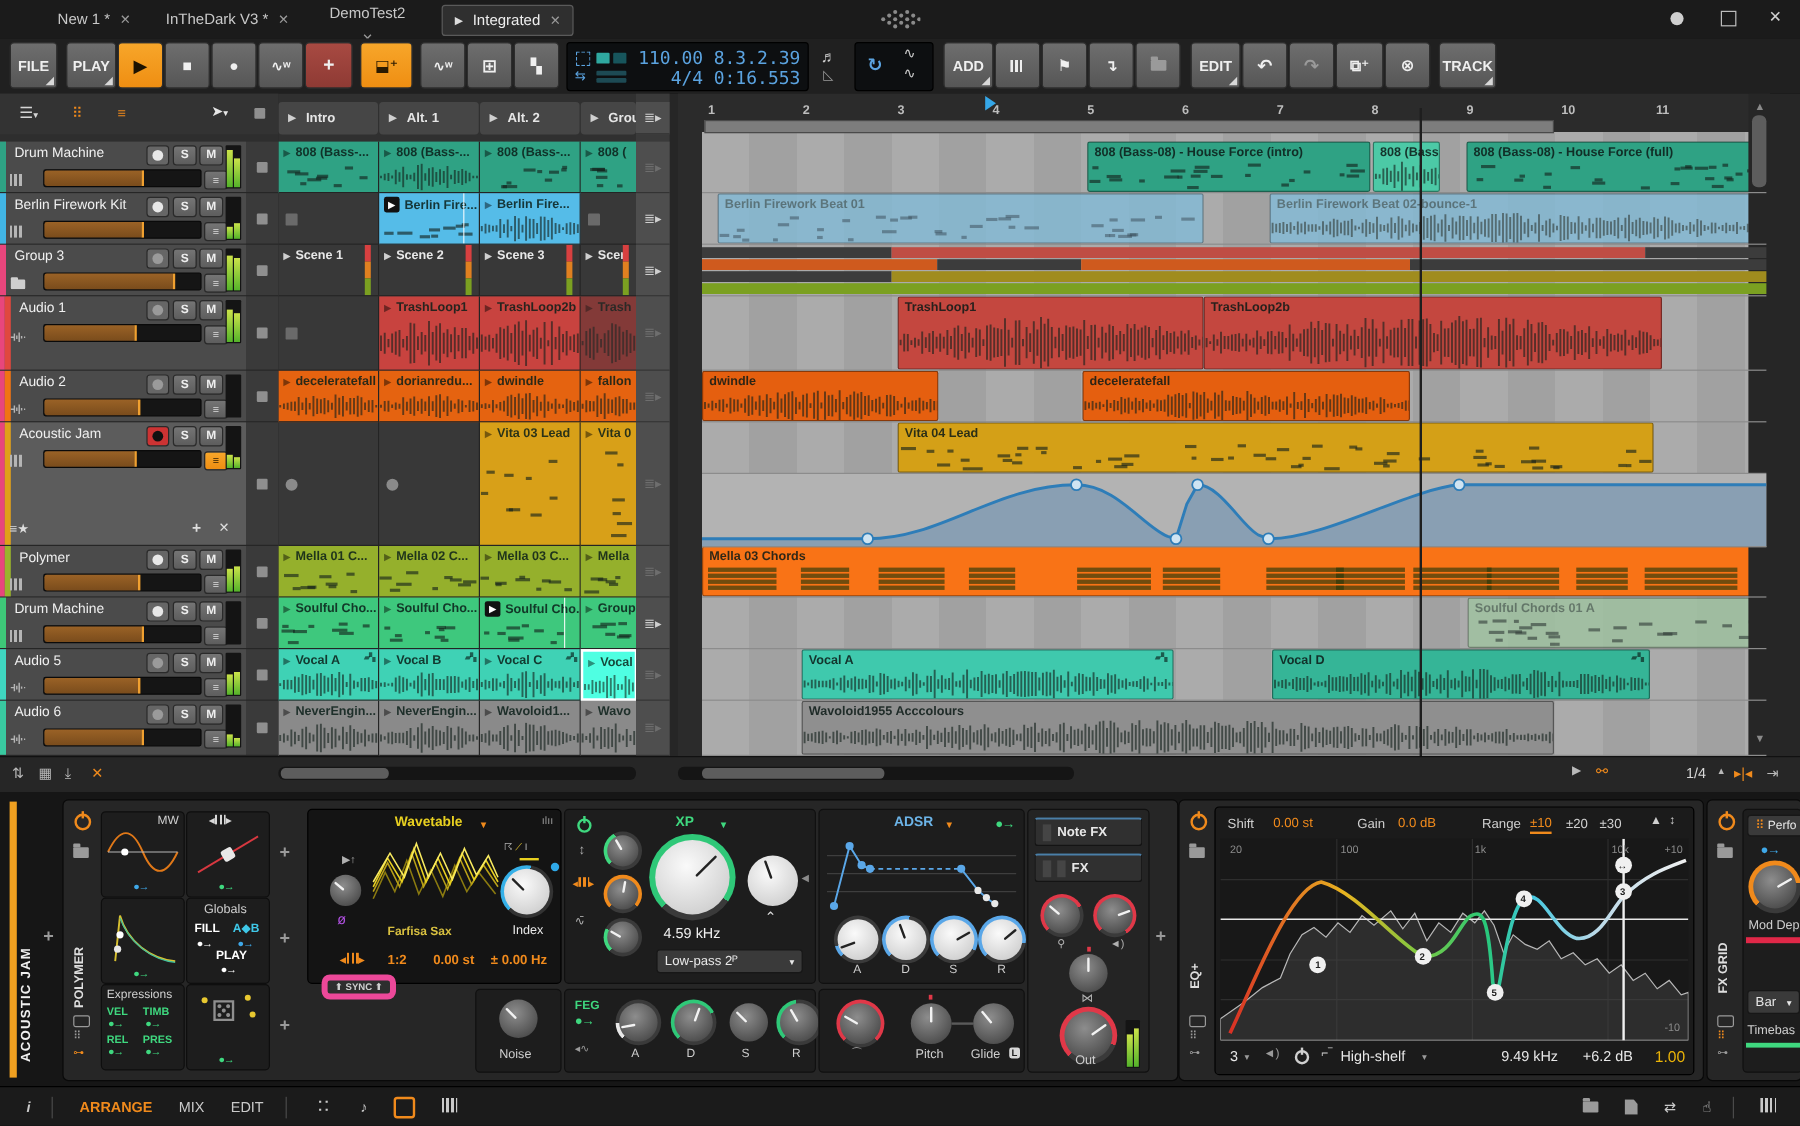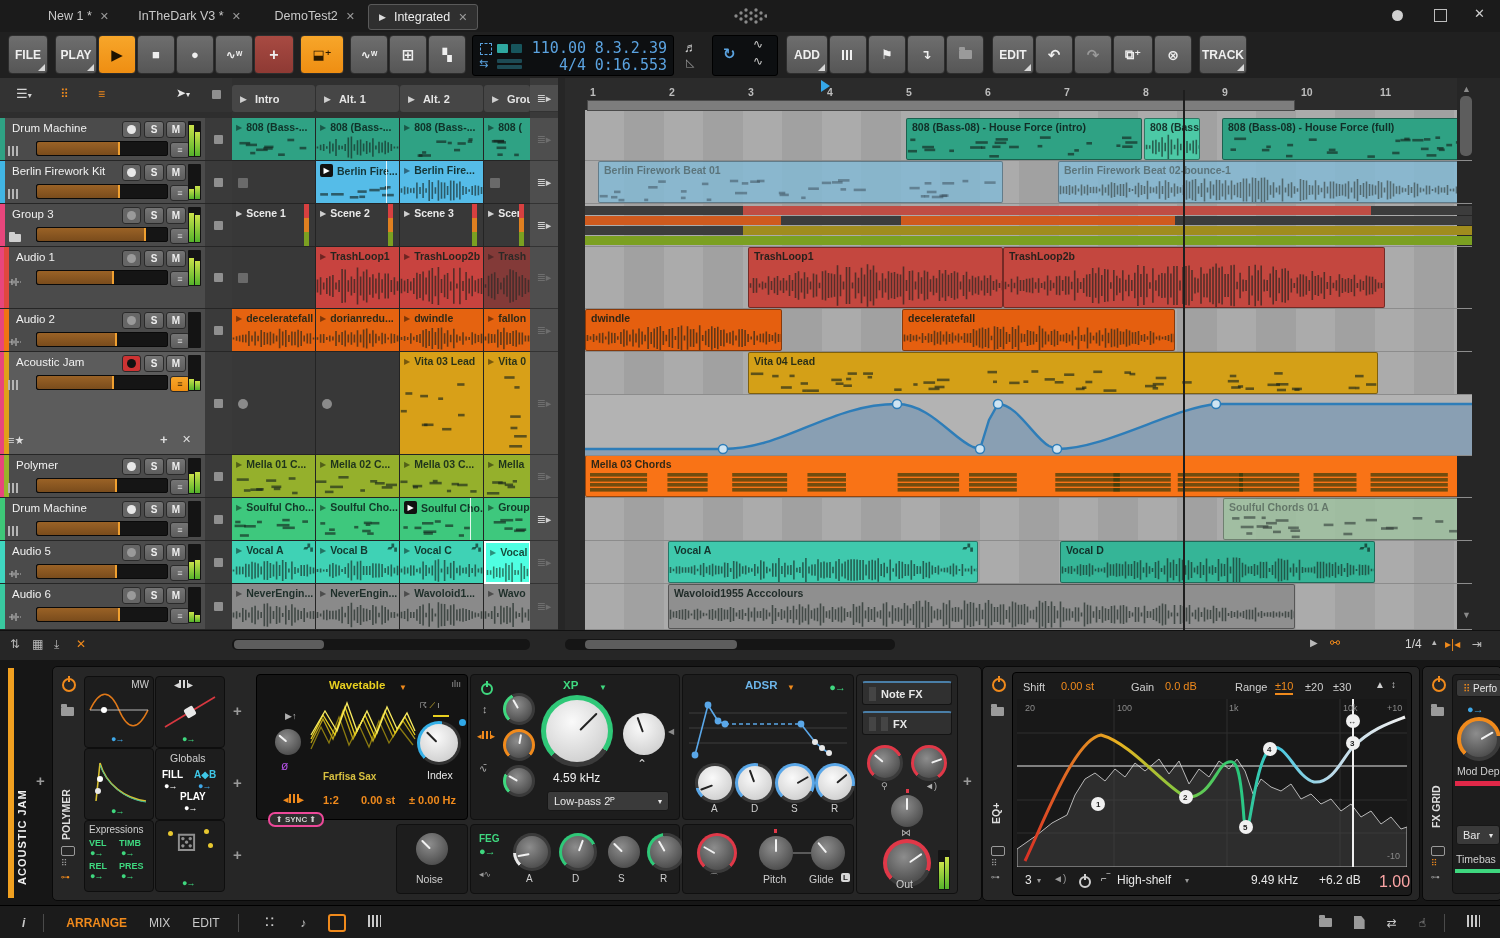--- a/index.html
+++ b/index.html
@@ -125,21 +125,21 @@
 <div id="tabbar" class="abs">
   <div id="tabs-mount">
       <div class="tab" style="left: 38px;">
         <span>New 1 *</span>
         <span class="x">✕</span>
       </div>
       <div class="tab" style="left: 128.2px;">
         <span>InTheDark V3 *</span>
         <span class="x">✕</span>
       </div>
-      <div class="tab" style="left: 264.6px;">
+      <div class="tab" style="left: 264.6px; flex-direction: column;">
         <span>DemoTest2</span>
         <span class="x">✕</span>
       </div>
       <div class="tab active" style="left: 368px;">
         <span class="pl">▶</span>
         <span>Integrated</span>
         <span class="x">✕</span>
       </div>
     </div>
   <svg class="abs" style="left:733px;top:7px" width="34" height="18">
@@ -1499,21 +1499,21 @@
     <div class="abs" style="left:176px;top:40px;width:16px;height:2px;background:#e8d020"></div>
     <div class="ring" style="left:160px;top:46px;width:44px;height:44px;background:conic-gradient(from 225deg,#35b0e8 0 40%,#333 40%)"></div>
     <div class="knob white" style="left:163px;top:49px;width:38px;height:38px;--rot:-45deg"></div>
     <span class="abs" style="left:202px;top:44px;width:7px;height:7px;border-radius:50%;background:#2fa8e8"></span>
     <span class="abs" style="left:170px;top:94px;color:#e8e8e8;font-size:10.5px">Index</span>
     <span class="olab" style="left:26px;top:118px">◂<span class="bars-ico" style="width:10px;height:9px"></span>▸</span>
     <span class="olab" style="left:66px;top:119px;font-weight:bold">1:2</span>
     <span class="olab" style="left:104px;top:119px;font-weight:bold">0.00 st</span>
     <span class="olab" style="left:152px;top:119px;font-weight:bold">± 0.00 Hz</span>
   </div>
-  <div class="abs" style="left:268px;top:152px;background:#2e2e2e;border:2px solid #ec4899;border-radius:7px;color:#cfcfcf;font-size:8px;font-weight:bold;padding:1px 6px">⬆ <span>SYNC</span> ⬆</div>
+  <div class="abs" style="left:268px;top:152px;background:#2e2e2e;border:5px solid #ec4899;border-radius:7px;color:#cfcfcf;font-size:8px;font-weight:bold;padding:1px 6px">⬆ <span>SYNC</span> ⬆</div>
 
   <div class="subpan" style="left:396px;top:164px;width:70px;height:68px">
     <div class="knob" style="left:19px;top:8px;width:32px;height:32px;--rot:-45deg"></div>
     <span class="dlab" style="left:19px;top:48px;font-size:10.5px">Noise</span>
   </div>
 
   <div class="subpan" style="left:470px;top:14px;width:208px;height:144px">
     <span class="abs" style="left:10px;top:6px;color:#3fd87f"><span class="power-ico" style="width:8px;height:8px"></span></span>
     <span class="abs" style="left:92px;top:4px;color:#3fd87f;font-size:11.5px;font-weight:bold">XP</span>
     <span class="caret abs" style="left:128px;top:8px;color:#3fd87f">▼</span>
@@ -1707,21 +1707,21 @@
 
     <span class="dlab" style="left:12px;top:200px;font-size:12px;color:#e8e8e8">3</span>
     <span class="abs" style="left:24px;top:203px;font-size:8px;color:#9a9a9a">▾</span>
     <span class="abs" style="left:40px;top:200px;color:#9a9a9a;font-size:10px">◄)</span>
     <span class="abs" style="left:66px;top:201px;color:#cfcfcf"><span class="power-ico" style="width:8px;height:8px"></span></span>
     <span class="abs" style="left:88px;top:200px;color:#cfcfcf;font-size:10px">⌐‾</span>
     <span class="dlab" style="left:104px;top:200px;font-size:12px;color:#e8e8e8">High-shelf</span>
     <span class="abs" style="left:172px;top:203px;font-size:8px;color:#9a9a9a">▾</span>
     <span class="dlab" style="left:238px;top:200px;font-size:12px;color:#e8e8e8">9.49 kHz</span>
     <span class="dlab" style="left:306px;top:200px;font-size:12px;color:#e8e8e8">+6.2 dB</span>
-    <span class="dlab" style="left:366px;top:200px;font-size:16px;color:#fca5a5">1.00</span>
+    <span class="dlab" style="left:366px;top:200px;font-size:13px;color:#eab308">1.00</span>
   </div>
 
   <div class="dvcard" style="left:1422px;top:6px;width:78px;height:233px"></div>
   <div class="abs" style="left:1432px;top:18px;color:#f08a1c"><span class="power-ico"></span></div>
   <div class="abs" style="left:1431px;top:42px"><span class="folder-ico"></span></div>
   <div class="vtext abs" style="left:1430px;top:78px;height:90px;font-size:10.5px;font-weight:bold;color:#dedede">FX GRID</div>
   <div class="abs" style="left:1431px;top:186px;width:12px;height:8px;border:1.5px solid #9a9a9a;border-radius:2px"></div>
   <div class="abs" style="left:1431px;top:198px;color:#f08a1c;font-size:9px">⠿</div>
   <div class="abs" style="left:1431px;top:212px;color:#9a9a9a;font-size:9px">⊶</div>
   <div class="subpan" style="left:1452px;top:14px;width:48px;height:218px;overflow:hidden">

